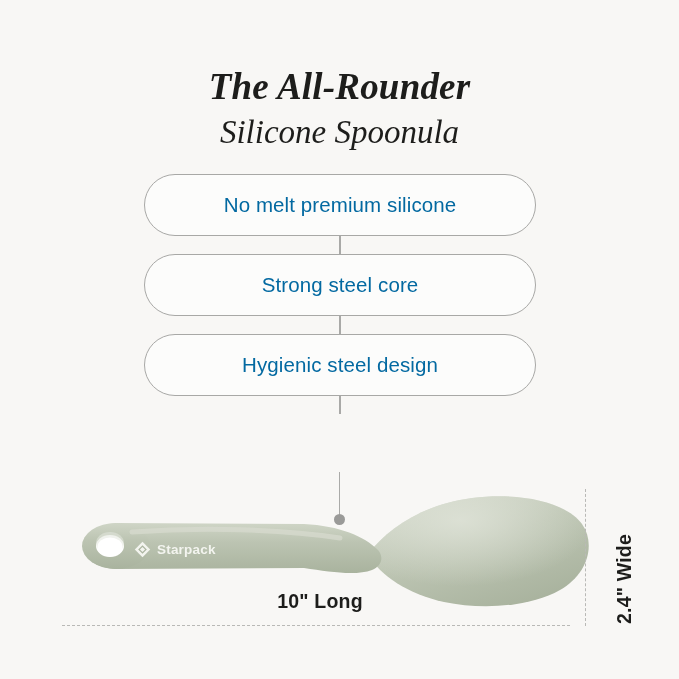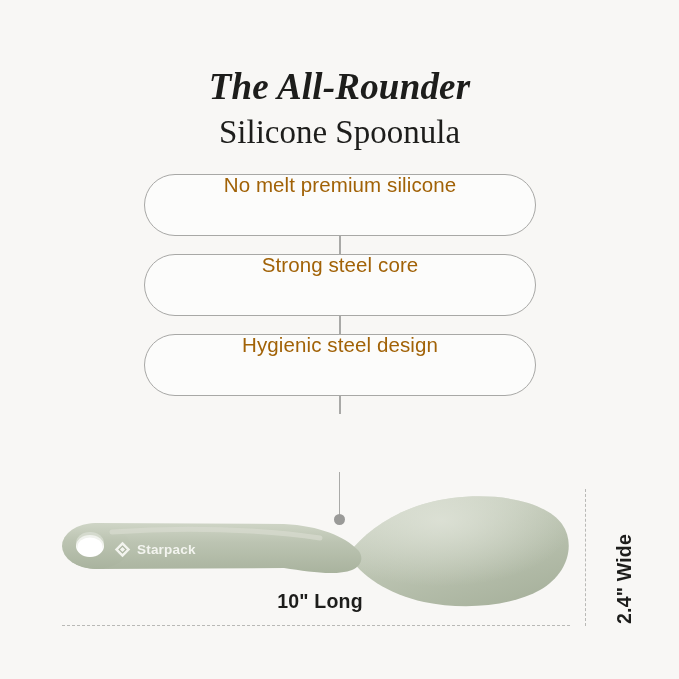--- a/index.html
+++ b/index.html
@@ -34,20 +34,21 @@
     font-style: italic;
     font-weight: 700;
     font-size: 37px;
     letter-spacing: 0.2px;
     color: #1d1d1b;
     line-height: 1.12;
     margin: 0;
   }
   .title-sub {
     font-family: "Liberation Serif", serif;
+    font-style: italic;
     font-weight: 400;
     font-size: 33px;
     color: #1d1d1b;
     line-height: 1.2;
     margin: 6px 0 0 0;
   }
 
   
   .pill-stack {
     position: absolute;
@@ -59,23 +60,23 @@
     position: relative;
   }
   .pill {
     box-sizing: border-box;
     width: 392px;
     height: 62px;
     border: 1.3px solid #a8a8a6;
     border-radius: 40px;
     background: #fcfcfb;
     display: flex;
-    align-items: flex-start;
+    align-items: center;
     justify-content: center;
-    color: #a16207;
+    color: #0369a1;
     font-size: 20.5px;
     letter-spacing: 0.1px;
   }
   .pill-label {
     line-height: 1;
   }
   .connector {
     width: 1.4px;
     height: 18px;
     background: #a9a9a7;
@@ -97,21 +98,21 @@
     top: 514px;
     width: 11px;
     height: 11px;
     border-radius: 50%;
     background: #9a9a98;
   }
 
   
   .product {
     position: absolute;
-    left: 52px;
+    left: 72px;
     top: 480px;
     width: 530px;
     height: 130px;
   }
   .product svg {
     display: block;
   }
   .brand-mark {
     position: absolute;
     left: 62px;

